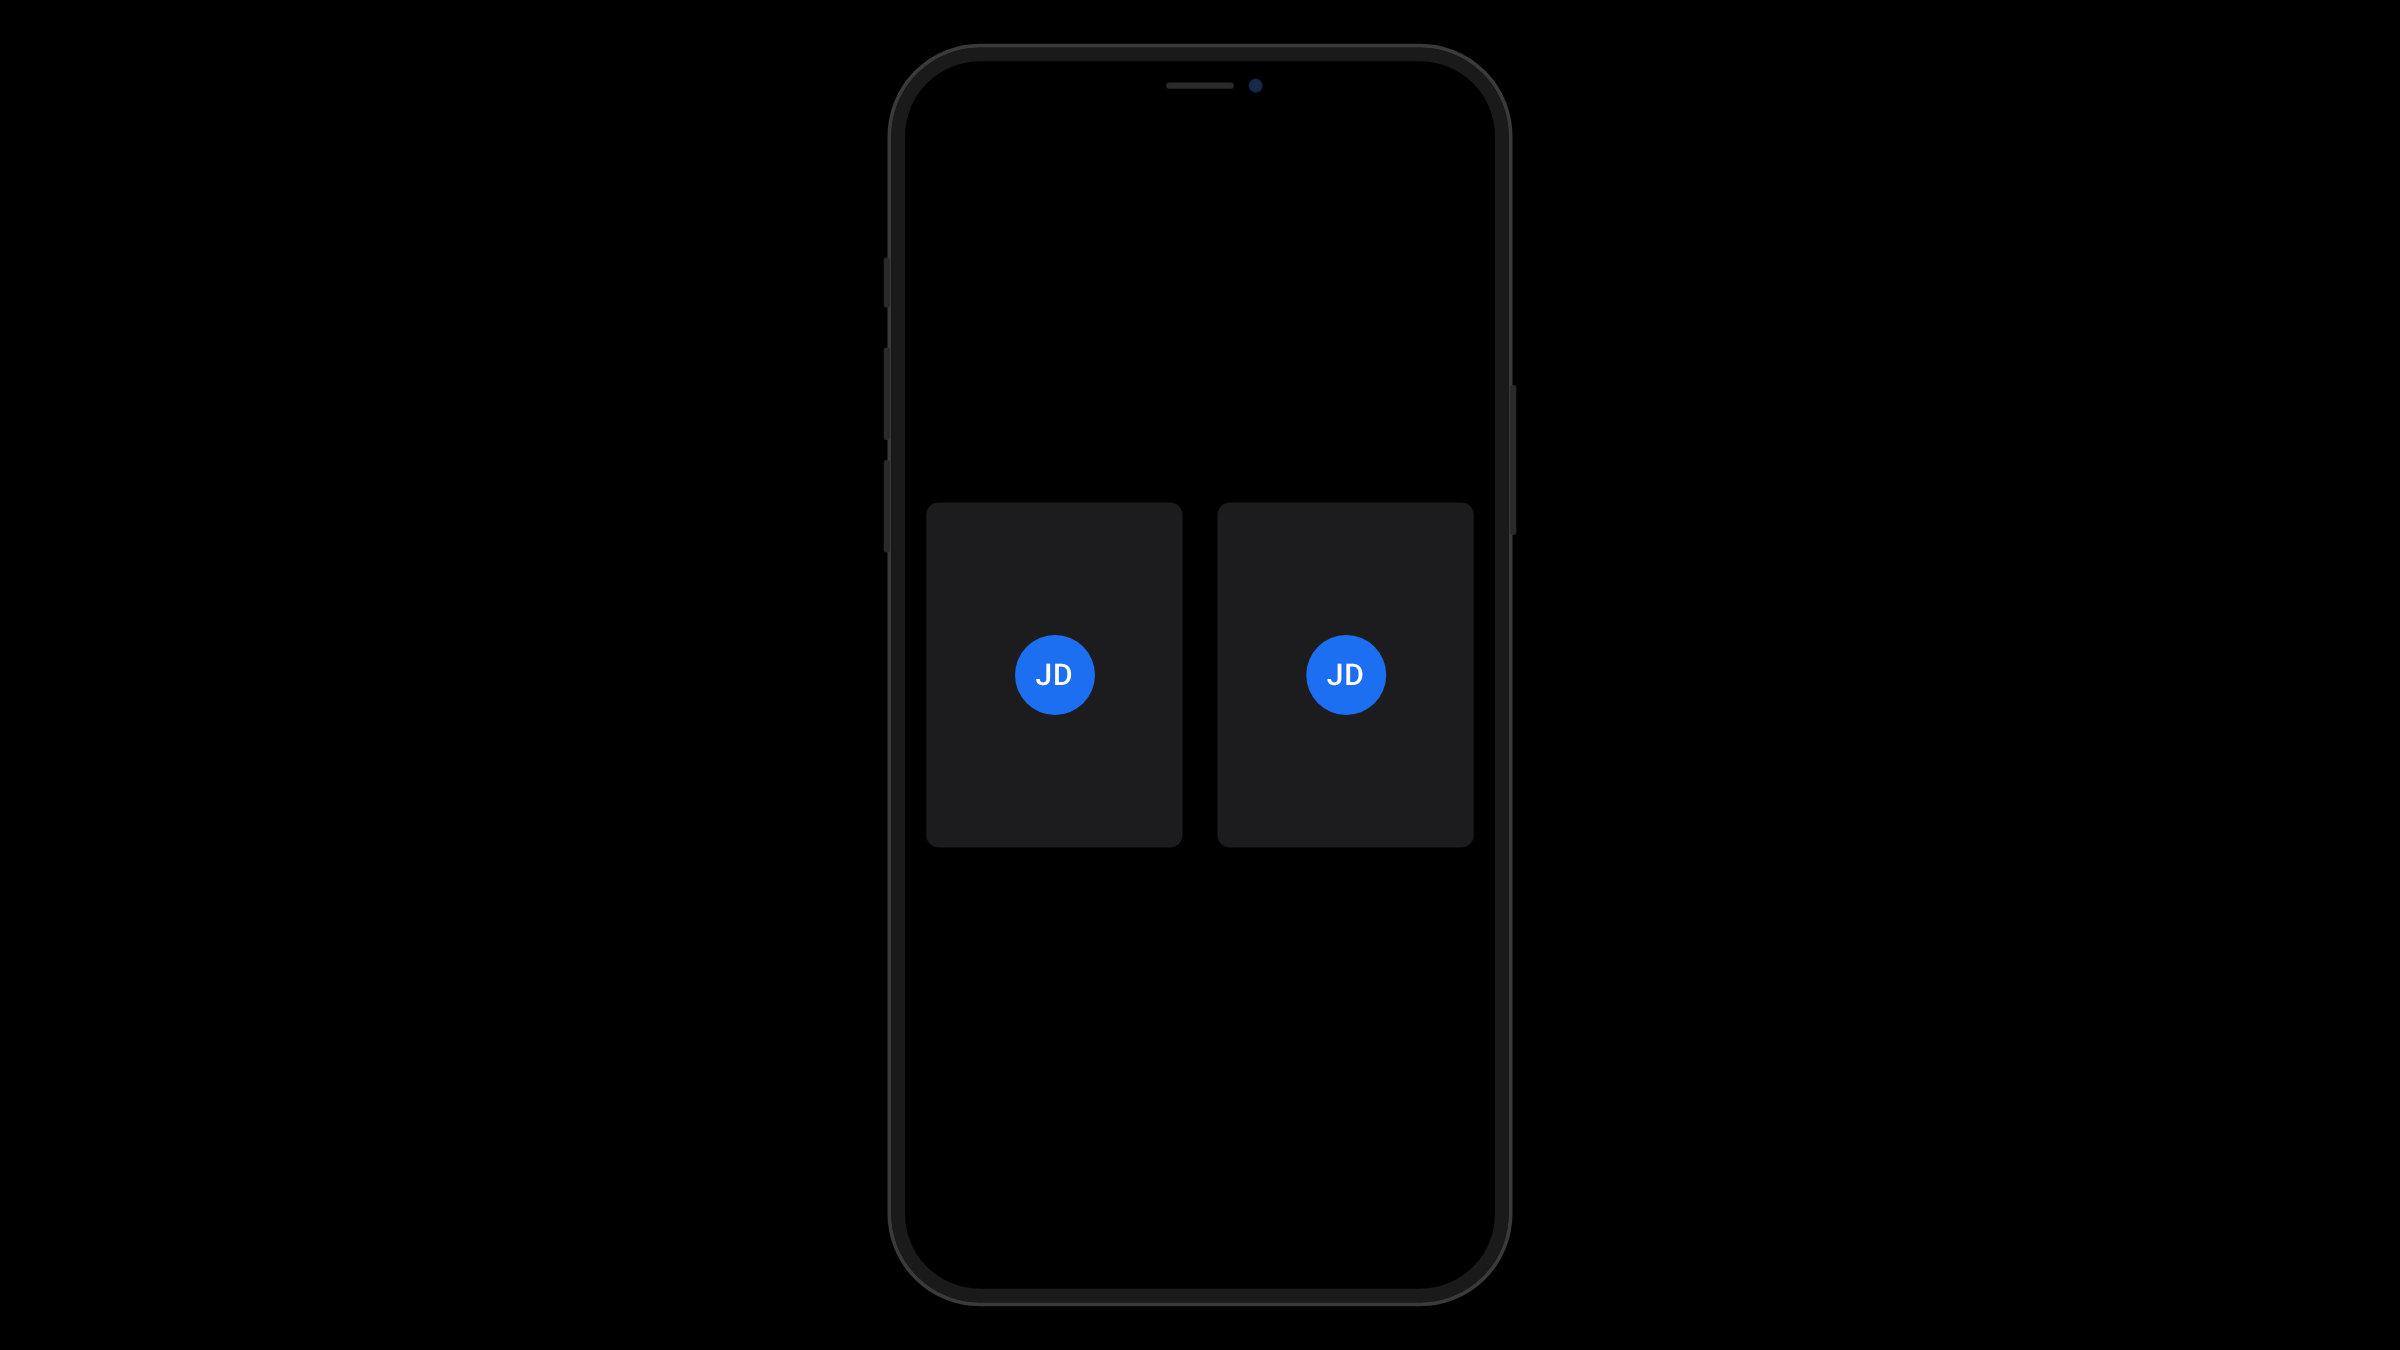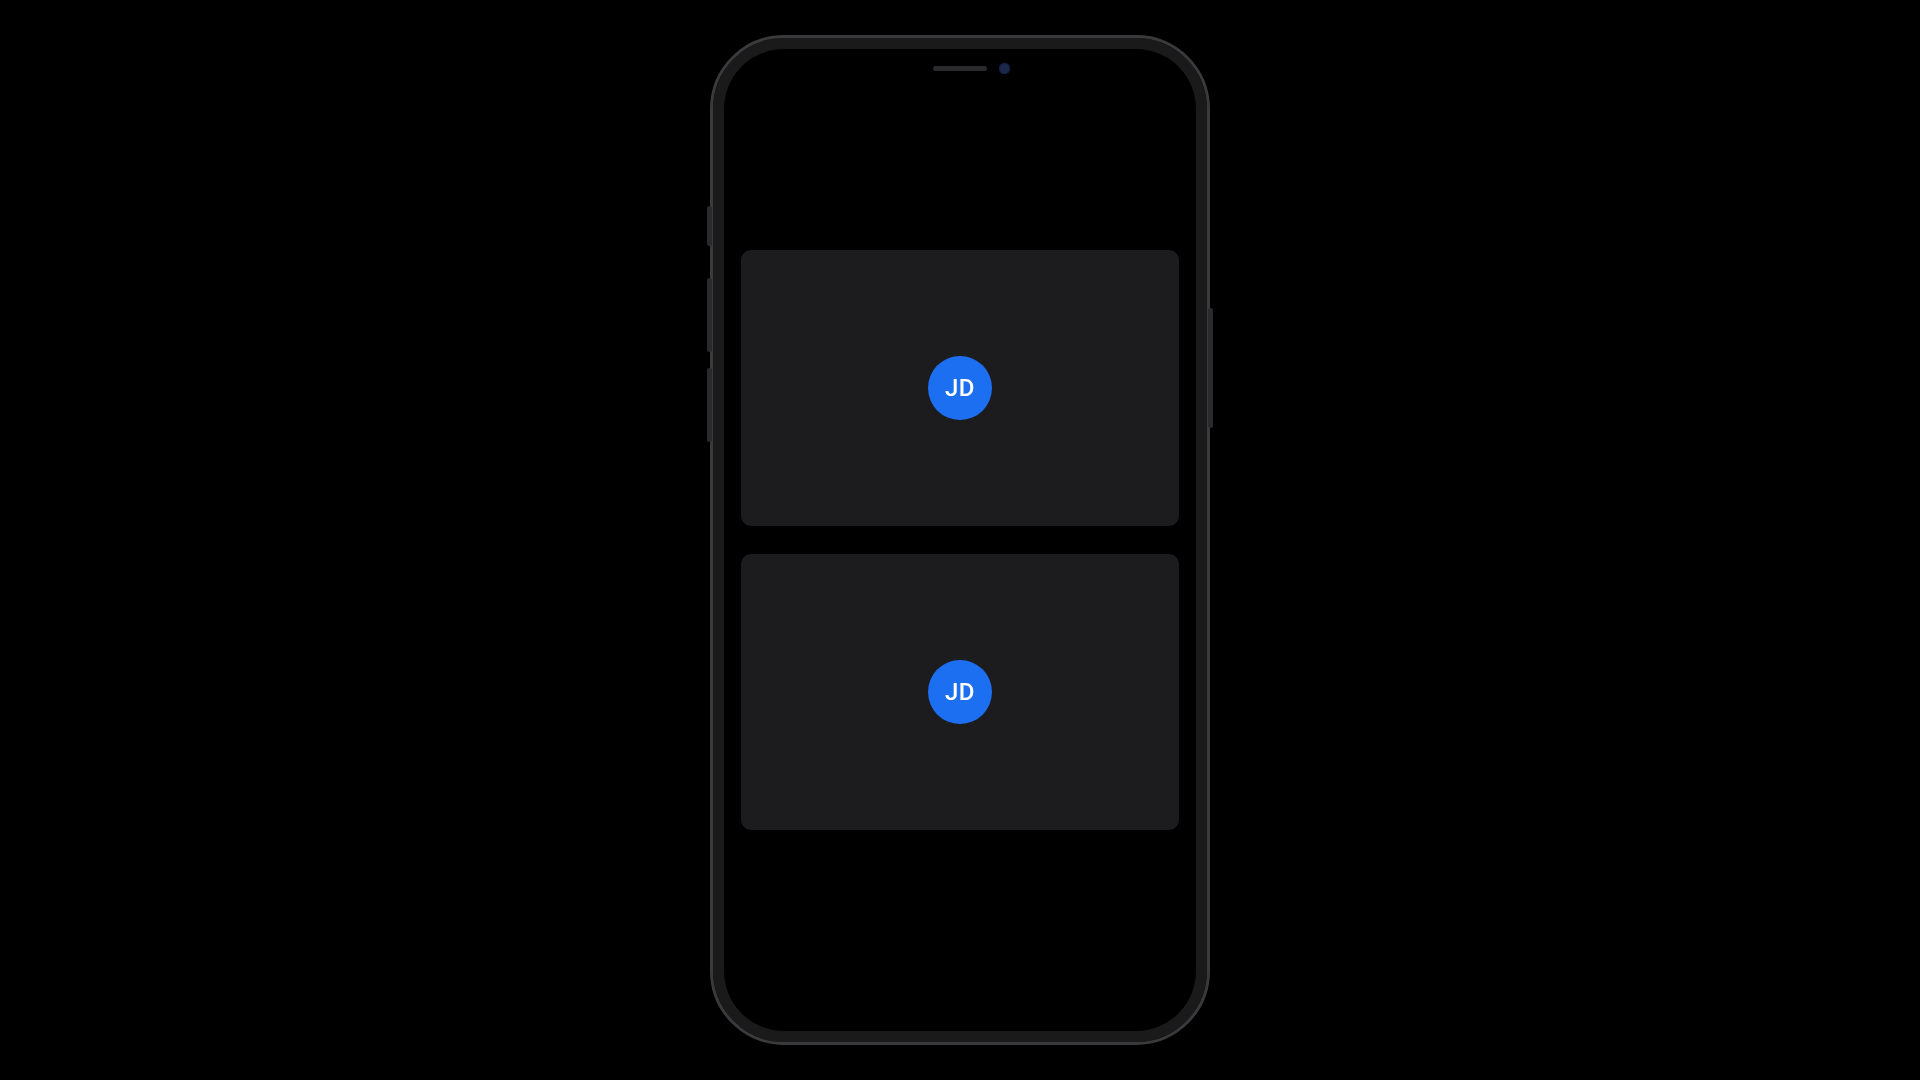--- a/index.html
+++ b/index.html
@@ -106,21 +106,21 @@
       box-shadow: inset 0 0 2px #0a1a3a, 0 0 1px #0a1a3a;
     }
     
     .content {
       position: absolute;
       top: 0;
       left: 0;
       right: 0;
       bottom: 0;
       display: flex;
-      flex-direction: column;
+      flex-direction: row;
       align-items: center;
       justify-content: center;
       padding: 16px;
       gap: 28px;
     }
     
     .card {
       width: 438px;
       height: 276px;
       background: #1c1c1e;

